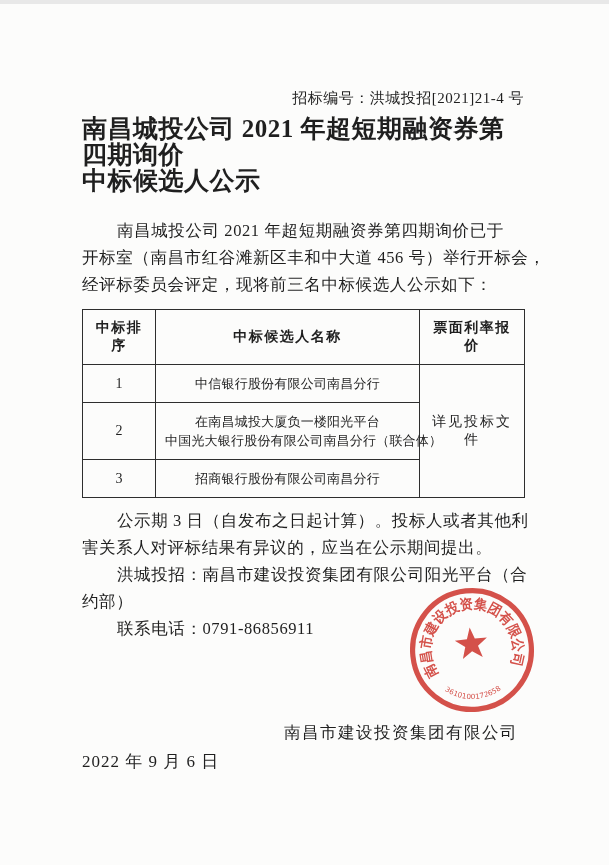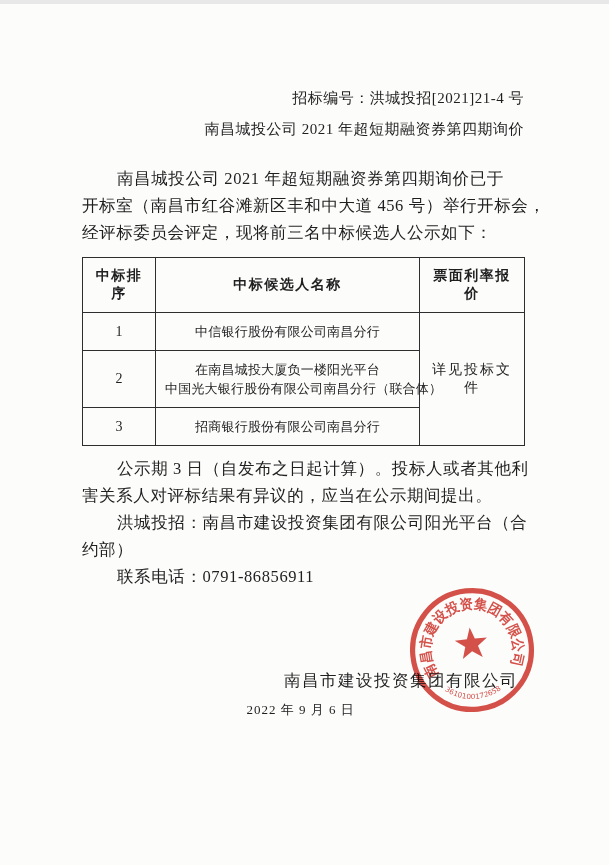--- a/index.html
+++ b/index.html
@@ -15,23 +15,23 @@
   }
   .content { padding-top:84px; margin-left:82px; width:442px; }
 
   .tender-no {
     text-align:right;
     font-size:15px; line-height:20px;
     letter-spacing:0.5px;
   }
   .doc-title {
     margin-top:8px;
-    text-align:right;
-    font-weight:normal;
-    font-size:15px; line-height:26px;
+    text-align:left;
+    font-weight:bold;
+    font-size:25px; line-height:26px;
     letter-spacing:0.5px;
   }
   .para { font-size:16.5px; line-height:27px; letter-spacing:0.6px; }
   .para .line { white-space:nowrap; }
   .para .indent { text-indent:35px; }
   .intro { margin-top:23px; }
   .notice { margin-top:9px; }
 
   table.bid-table {
     margin-top:11px;
@@ -60,22 +60,22 @@
   .contact-line { font-size:16.5px; line-height:27px; letter-spacing:0.6px; }
   .contact-line .indent { text-indent:35px;font-family:Liberation Serif, serif; }
 
   .sign-company {
     margin-top:80px;
     text-align:right; padding-right:6px;
     font-size:16.5px; line-height:22px; letter-spacing:1.5px;
   }
   .sign-date {
     margin-top:7px;
-    text-align:center; padding-right:5px;
-    font-size:13px; line-height:22px; letter-spacing:1px;
+    text-align:left; padding-right:5px;
+    font-size:17px; line-height:22px; letter-spacing:1px;
   }
 
   .seal {
     position:absolute;
     left:406px; top:580px;
     width:132px; height:132px;
     opacity:0.88;
     mix-blend-mode:multiply;
     transform:rotate(-6deg);
     pointer-events:none;
@@ -84,20 +84,21 @@
 </head>
 <body>
 
 <div class="page">
   <div class="content">
 
     <div class="tender-no">招标编号：洪城投招[2021]21-4 号</div>
 
     <div class="doc-title">
       <div>南昌城投公司 2021 年超短期融资券第四期询价</div>
+      <div>中标候选人公示</div>
     </div>
 
     <div class="para intro">
       <div class="line indent">南昌城投公司 2021 年超短期融资券第四期询价已于</div>
       <div class="line">开标室（南昌市红谷滩新区丰和中大道 456 号）举行开标会，</div>
       <div class="line">经评标委员会评定，现将前三名中标候选人公示如下：</div>
     </div>
 
     <table class="bid-table">
       <colgroup>

